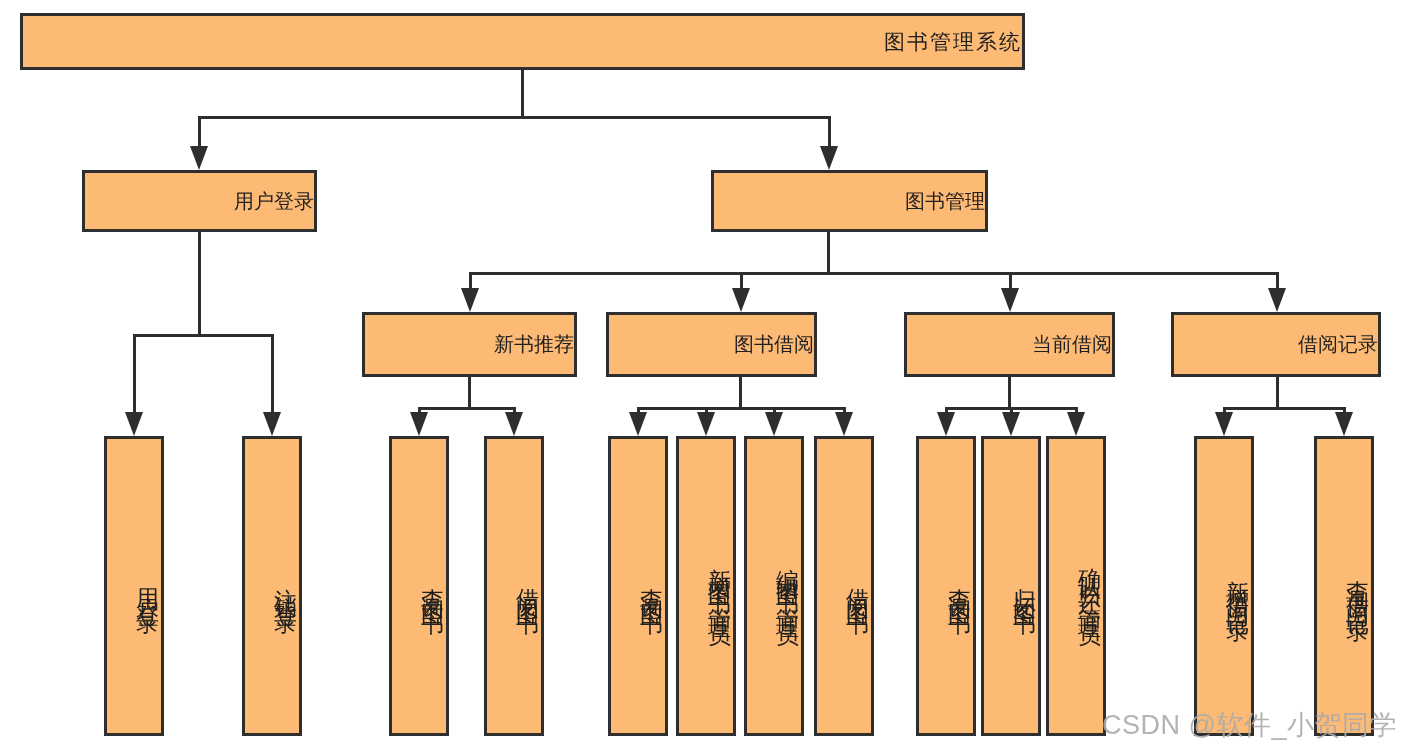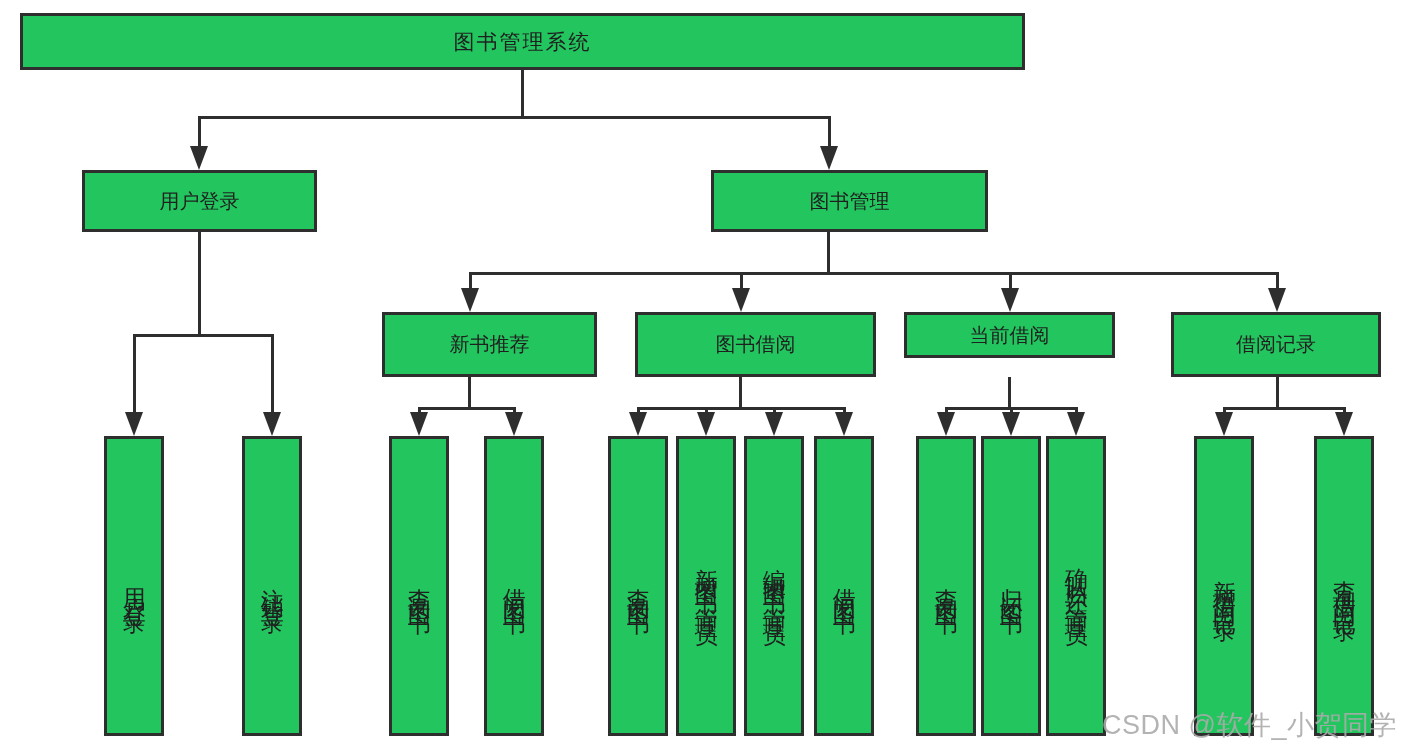--- a/index.html
+++ b/index.html
@@ -9,24 +9,24 @@
     height: 747px;
     background: var(--bg, #ffffff);
     font-family: "Liberation Sans", sans-serif;
     color: var(--text, #1f1f1f);
     overflow: hidden;
   }
   .node {
     position: absolute;
     box-sizing: border-box;
     border: 3px solid var(--border, #2e2e2e);
-    background: #22c55e;
+    background: #fdba74;
     display: flex;
     align-items: center;
-    justify-content: center;
+    justify-content: flex-end;
     text-align: center;
   }
   .node .label {
     font-size: 20px;
     color: var(--text, #1f1f1f);
     white-space: nowrap;
   }
   .node.root .label { font-size: 21px; letter-spacing: 2px; }
   .node.leaf .label {
     writing-mode: vertical-rl;
@@ -64,27 +64,27 @@
     <span class="label">图书管理系统</span>
   </div>
 
   <div class="node" style="left:82px;top:170px;width:235px;height:62px">
     <span class="label">用户登录</span>
   </div>
   <div class="node" style="left:711px;top:170px;width:277px;height:62px">
     <span class="label">图书管理</span>
   </div>
 
-  <div class="node" style="left:382px;top:312px;width:215px;height:65px">
+  <div class="node" style="left:362px;top:312px;width:215px;height:65px">
     <span class="label">新书推荐</span>
   </div>
-  <div class="node" style="left:635px;top:312px;width:241px;height:65px">
+  <div class="node" style="left:606px;top:312px;width:211px;height:65px">
     <span class="label">图书借阅</span>
   </div>
-  <div class="node" style="left:904px;top:312px;width:211px;height:46px">
+  <div class="node" style="left:904px;top:312px;width:211px;height:65px">
     <span class="label">当前借阅</span>
   </div>
   <div class="node" style="left:1171px;top:312px;width:210px;height:65px">
     <span class="label">借阅记录</span>
   </div>
 
   <div class="node leaf" style="left:104px;top:436px;width:60px;height:300px">
     <span class="label">用户登录</span>
   </div>
   <div class="node leaf" style="left:242px;top:436px;width:60px;height:300px">

